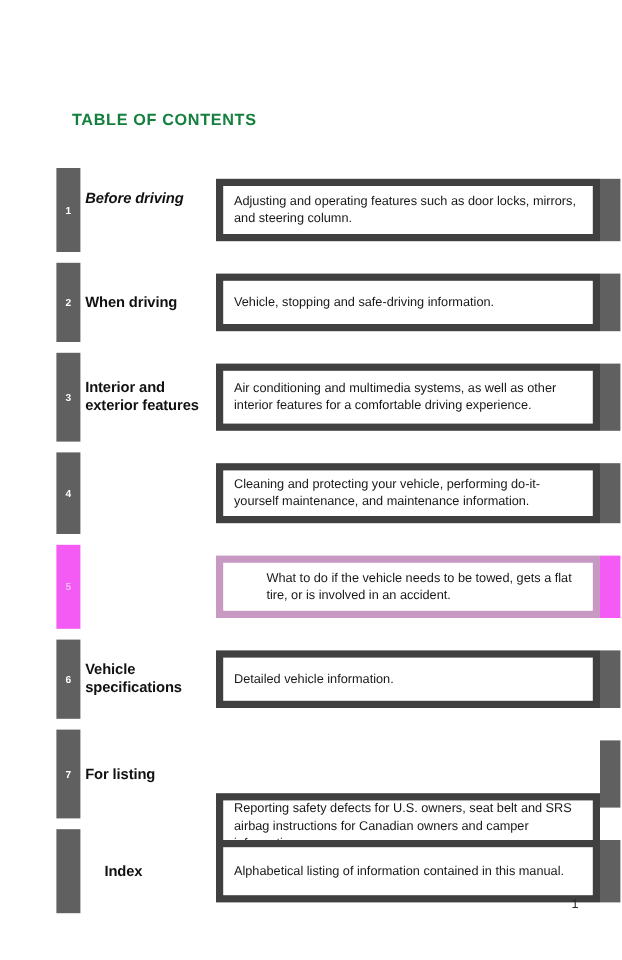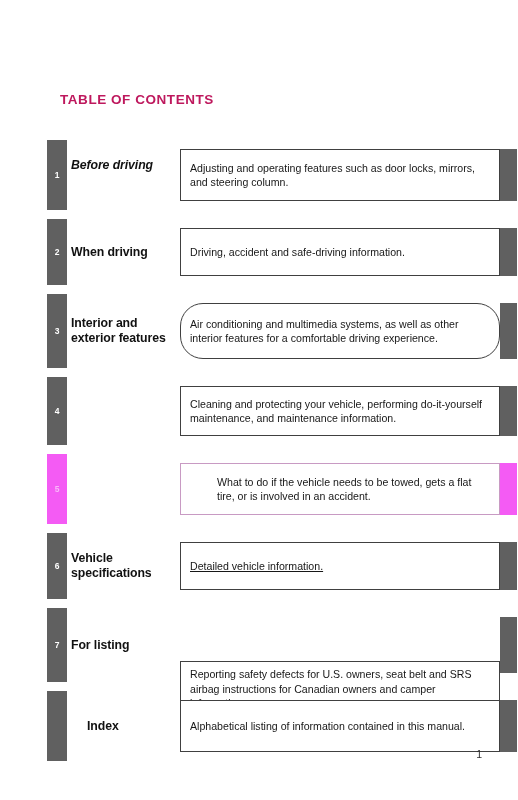--- a/index.html
+++ b/index.html
@@ -22,21 +22,21 @@
     height: 800px;
   }
 
   
   #toc-title {
     position: absolute;
     left: 60px;
     top: 92px;
     font-size: 13.5px;
     font-weight: bold;
-    color: #be185d;
+    color: #15803d;
     letter-spacing: 0.55px;
   }
 
   
   #toc-list {
     position: absolute;
     left: 0;
     top: 140px;
     width: 518px;
   }
@@ -81,21 +81,21 @@
     line-height: 15px;
     letter-spacing: -0.1px;
   }
 
   .row-desc {
     position: absolute;
     left: 180px;
     top: 9px;
     width: 320px;
     box-sizing: border-box;
-    border: 1px solid #404040;
+    border: 6px solid #404040;
     background: #ffffff;
     font-size: 10.6px;
     color: #171717;
     line-height: 14.5px;
     padding: 0 9px;
     display: flex;
     align-items: center;
   }
 
   
@@ -130,43 +130,43 @@
   <div id="toc-list">
       <div class="toc-row" style="height: 70px;">
         <div class="row-tab-left" style="height: 70px;">1</div>
         <div class="row-title" style="top: 18px; font-style: italic;">Before driving</div>
         <div class="row-desc" style="height: 52px;">Adjusting and operating features such as door locks, mirrors, and steering column.</div>
         <div class="row-tab-right" style="height: 52px;"></div>
       </div>
       <div class="toc-row" style="height: 66px;">
         <div class="row-tab-left" style="height: 66px;">2</div>
         <div class="row-title" style="top: 26px;">When driving</div>
-        <div class="row-desc" style="height: 48px;">Driving, accident and safe-driving information.</div>
+        <div class="row-desc" style="height: 48px;">Vehicle, stopping and safe-driving information.</div>
         <div class="row-tab-right" style="height: 48px;"></div>
       </div>
       <div class="toc-row" style="height: 74px;">
         <div class="row-tab-left" style="height: 74px;">3</div>
         <div class="row-title" style="top: 22px;">Interior and exterior features</div>
-        <div class="row-desc" style="height: 56px; border-radius: 23px;">Air conditioning and multimedia systems, as well as other interior features for a comfortable driving experience.</div>
+        <div class="row-desc" style="height: 56px;">Air conditioning and multimedia systems, as well as other interior features for a comfortable driving experience.</div>
         <div class="row-tab-right" style="height: 56px;"></div>
       </div>
       <div class="toc-row" style="height: 68px;">
         <div class="row-tab-left" style="height: 68px;">4</div>
         <div class="row-desc" style="height: 50px;">Cleaning and protecting your vehicle, performing do-it-yourself maintenance, and maintenance information.</div>
         <div class="row-tab-right" style="height: 50px;"></div>
       </div>
       <div class="toc-row is-active" style="height: 70px;">
         <div class="row-tab-left" style="height: 70px;">5</div>
         <div class="row-desc" style="height: 52px;">What to do if the vehicle needs to be towed, gets a flat tire, or is involved in an accident.</div>
         <div class="row-tab-right" style="height: 52px;"></div>
       </div>
       <div class="toc-row" style="height: 66px;">
         <div class="row-tab-left" style="height: 66px;">6</div>
         <div class="row-title" style="top: 18px;">Vehicle specifications</div>
-        <div class="row-desc" style="height: 48px; text-decoration: underline;">Detailed vehicle information.</div>
+        <div class="row-desc" style="height: 48px;">Detailed vehicle information.</div>
         <div class="row-tab-right" style="height: 48px;"></div>
       </div>
       <div class="toc-row" style="height: 74px;">
         <div class="row-tab-left" style="height: 74px;">7</div>
         <div class="row-title" style="top: 30px;">For listing</div>
         <div class="row-desc" style="height: 56px; margin-top: 44px;">Reporting safety defects for U.S. owners, seat belt and SRS airbag instructions for Canadian owners and camper information.</div>
         <div class="row-tab-right" style="height: 56px;"></div>
       </div>
       <div class="toc-row" style="height: 70px;">
         <div class="row-tab-left" style="height: 70px;"></div>

